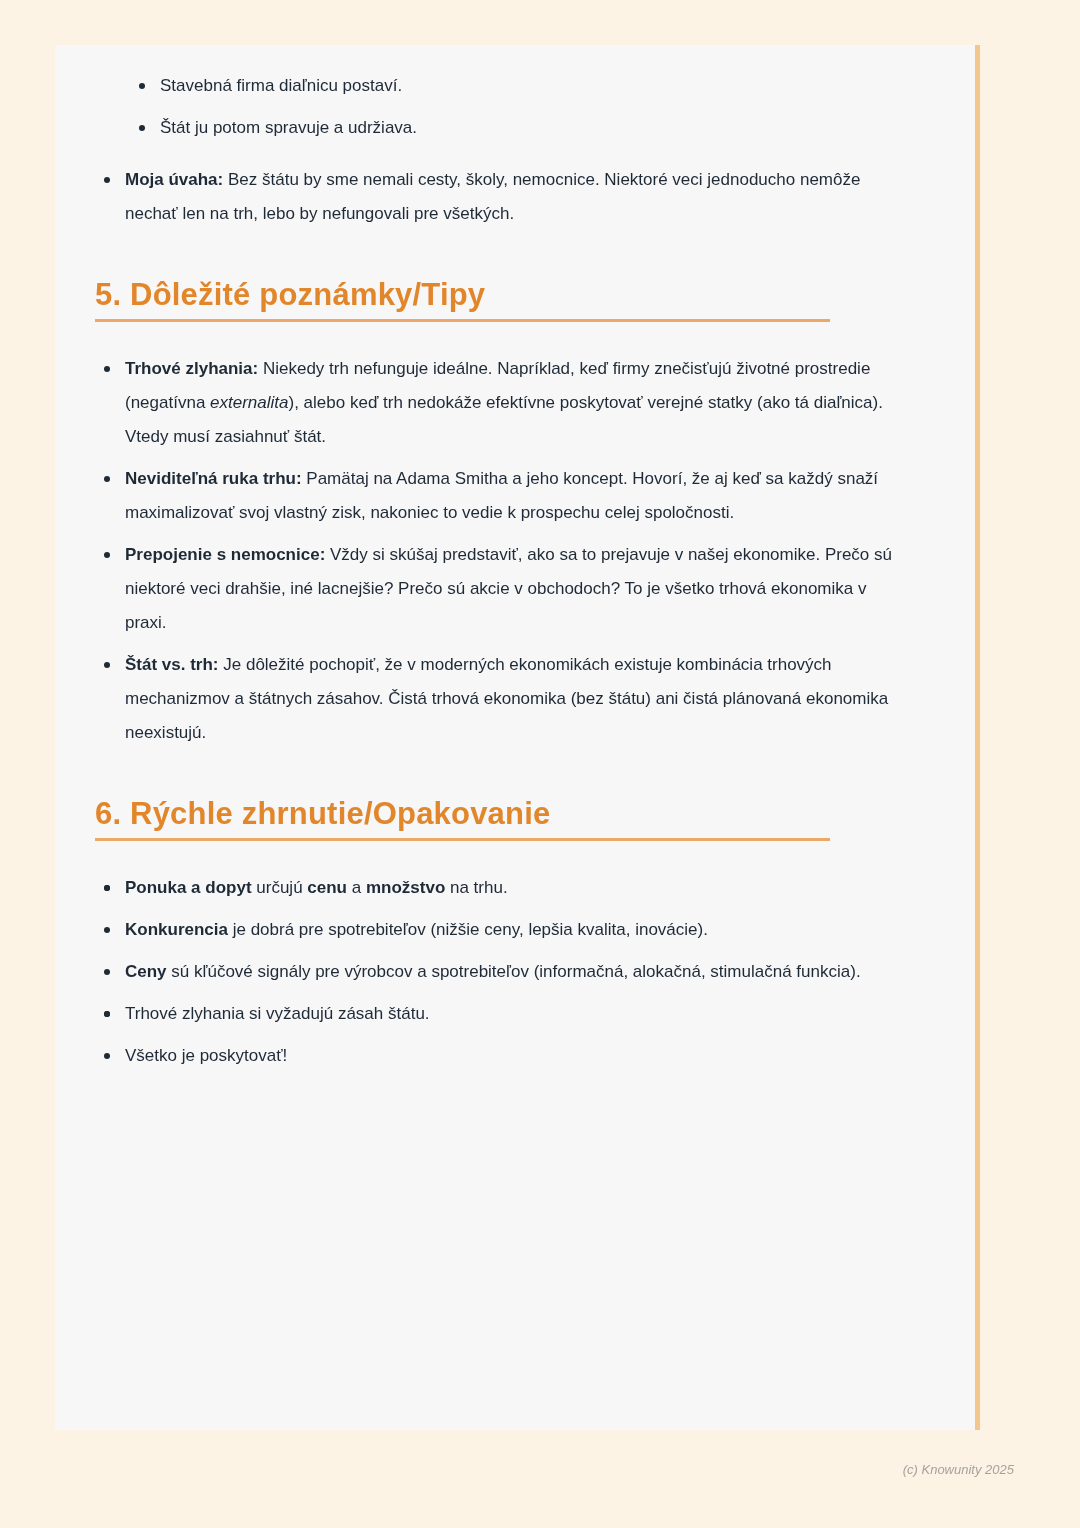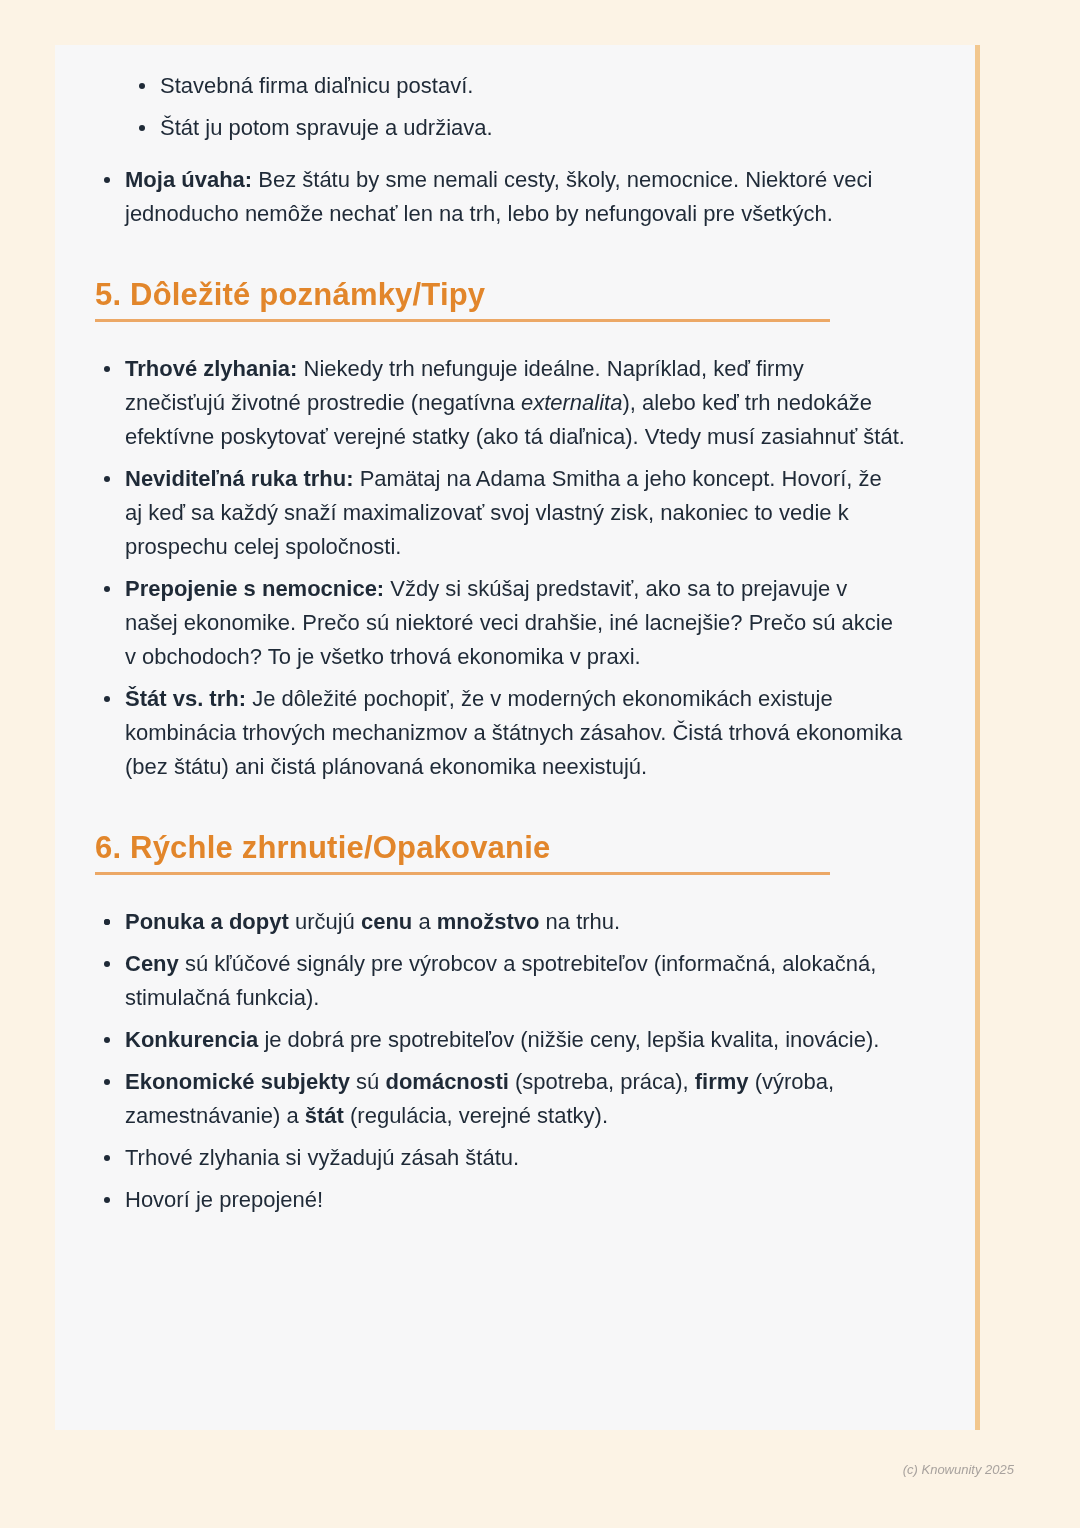--- a/index.html
+++ b/index.html
@@ -24,21 +24,21 @@
     width:5px; height:1385px;
     background:#F2C78E;
   }
   .inner { padding:16px 40px 0 40px; }
 
   ul.bullets { list-style:none; margin:0; padding:0; }
   ul.bullets li {
     position:relative;
     padding-left:30px;
     margin:8px 0;
-    font-size:22px;
+    font-size:17px;
     line-height:34px;
     color:#1F2A37;
     max-width:810px;
   }
   ul.bullets li .dot {
     position:absolute;
     left:9px; top:14px;
     width:6px; height:6px;
     border-radius:50%;
     background:#1F2A37;
@@ -90,25 +90,25 @@
               <li><span class="dot"></span><span><span class="b">Neviditeľná ruka trhu:</span><span> Pamätaj na Adama Smitha a jeho koncept. Hovorí, že aj keď sa každý snaží maximalizovať svoj vlastný zisk, nakoniec to vedie k prospechu celej spoločnosti.</span></span></li>
               <li><span class="dot"></span><span><span class="b">Prepojenie s nemocnice:</span><span> Vždy si skúšaj predstaviť, ako sa to prejavuje v našej ekonomike. Prečo sú niektoré veci drahšie, iné lacnejšie? Prečo sú akcie v obchodoch? To je všetko trhová ekonomika v praxi.</span></span></li>
               <li><span class="dot"></span><span><span class="b">Štát vs. trh:</span><span> Je dôležité pochopiť, že v moderných ekonomikách existuje kombinácia trhových mechanizmov a štátnych zásahov. Čistá trhová ekonomika (bez štátu) ani čistá plánovaná ekonomika neexistujú.</span></span></li>
             </ul>
           </div>
           <div class="section">
             <h2 class="section-title">6. Rýchle zhrnutie/Opakovanie</h2>
             <ul class="bullets">
               <li><span class="dot"></span></li>
               <li><span class="dot"></span><span><span class="b">Ponuka a dopyt</span><span> určujú </span><span class="b">cenu</span><span> a </span><span class="b">množstvo</span><span> na trhu.</span></span></li>
+              <li><span class="dot"></span><span><span class="b">Konkurencia</span><span> je dobrá pre spotrebiteľov (nižšie ceny, lepšia kvalita, inovácie).</span></span></li>
               <li><span class="dot"></span><span><span class="b">Ceny</span><span> sú kľúčové signály pre výrobcov a spotrebiteľov (informačná, alokačná, stimulačná funkcia).</span></span></li>
-              <li><span class="dot"></span><span><span class="b">Konkurencia</span><span> je dobrá pre spotrebiteľov (nižšie ceny, lepšia kvalita, inovácie).</span></span></li>
-              <li><span class="dot"></span><span><span class="b">Ekonomické subjekty</span><span> sú </span><span class="b">domácnosti</span><span> (spotreba, práca), </span><span class="b">firmy</span><span> (výroba, zamestnávanie) a </span><span class="b">štát</span><span> (regulácia, verejné statky).</span></span></li>
+              <li><span class="dot"></span></li>
               <li><span class="dot"></span><span><span>Trhové zlyhania si vyžadujú zásah štátu.</span></span></li>
-              <li><span class="dot"></span><span><span>Hovorí je prepojené!</span></span></li>
+              <li><span class="dot"></span><span><span>Všetko je poskytovať!</span></span></li>
             </ul>
           </div>
         </div>
     </div>
   </div>
   <div class="accent-line"></div>
   <div class="footer">(c) Knowunity 2025</div>
 </div>
 
 </body></html>

